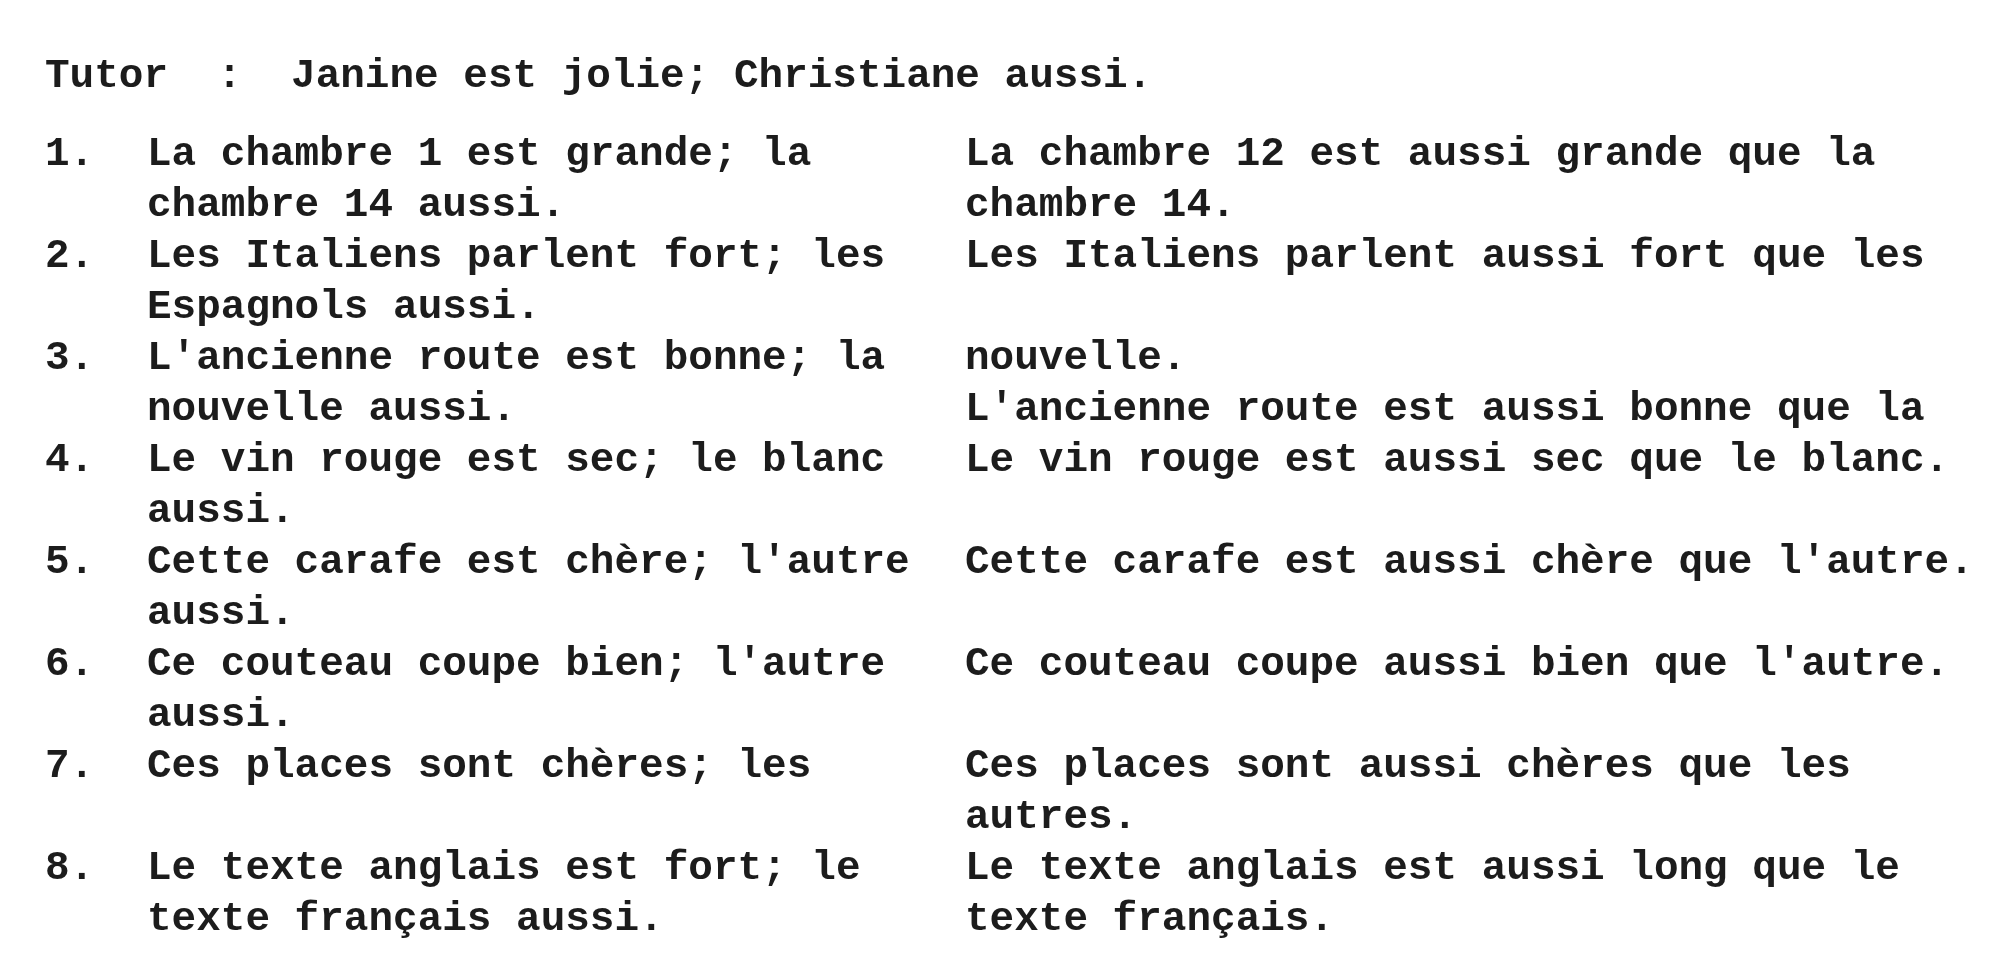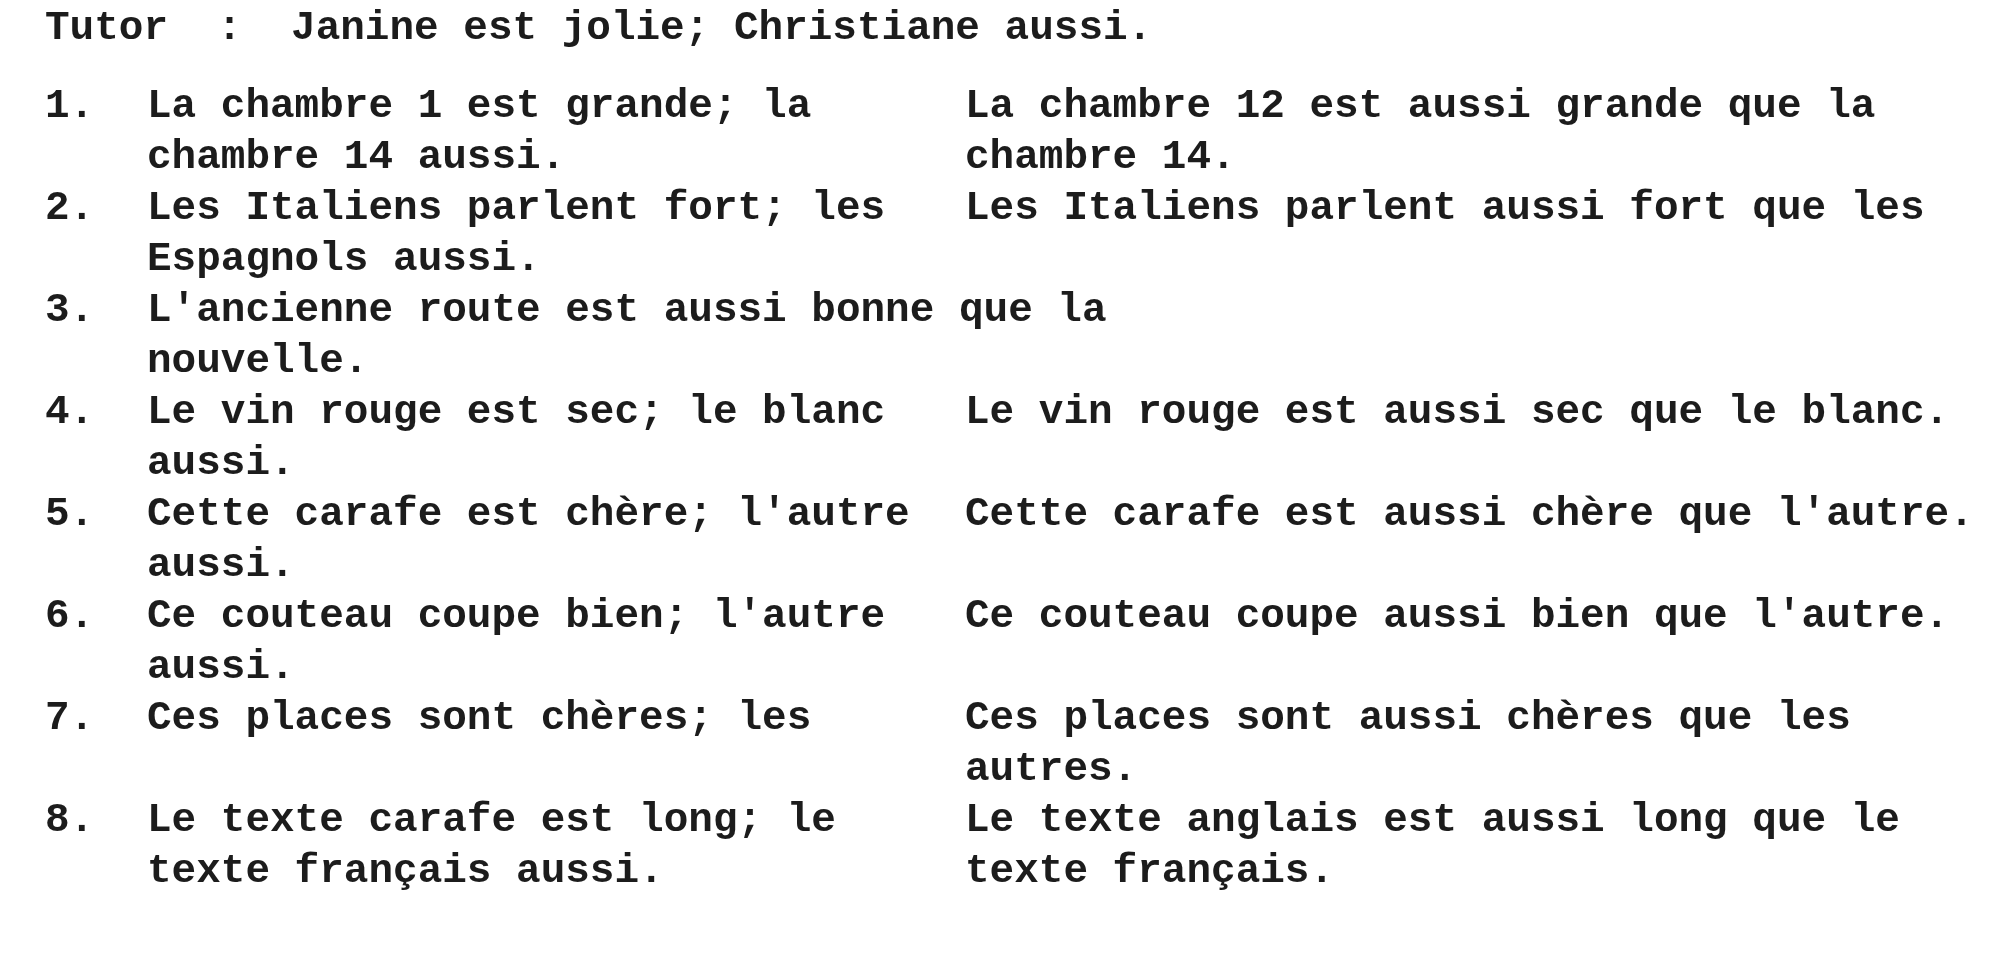--- a/index.html
+++ b/index.html
@@ -16,20 +16,21 @@
   .page {
     width: 2005px;
     height: 831px;
     background: var(--paper);
     color: var(--ink);
     font-family: "Liberation Mono", "DejaVu Sans Mono", monospace;
     font-weight: bold;
     font-size: 41px;
     line-height: 51px;
     padding: 3px 10px 0 45px;
+    margin-top: 48px;
   }
   .dialogue { margin-bottom: 27px; }
   .dialogue-line { display: flex; }
   .speaker { white-space: pre; }
   .sentence { white-space: pre; padding-left: 2ch; }
   .exercise-list { }
   .item {
     display: grid;
     grid-template-columns: 102px 818px 1fr;
     align-items: start;
@@ -71,23 +72,27 @@
         <div class="txt-line">Les Italiens parlent fort; les</div>
         <div class="txt-line">Espagnols aussi.</div>
       </div>
       <div class="item-right">
         <div class="txt-line">Les Italiens parlent aussi fort que les</div>
       </div>
     </div>
 
     <div class="item">
       <div class="item-num">3.</div>
+      <div class="item-left">
+        <div class="txt-line">L'ancienne route est bonne; la</div>
+        <div class="txt-line">nouvelle aussi.</div>
+      </div>
       <div class="item-right">
+        <div class="txt-line">nouvelle.</div>
         <div class="txt-line">L'ancienne route est aussi bonne que la</div>
-        <div class="txt-line">nouvelle.</div>
       </div>
     </div>
 
     <div class="item">
       <div class="item-num">4.</div>
       <div class="item-left">
         <div class="txt-line">Le vin rouge est sec; le blanc</div>
         <div class="txt-line">aussi.</div>
       </div>
       <div class="item-right">
@@ -124,21 +129,21 @@
       </div>
       <div class="item-right">
         <div class="txt-line">Ces places sont aussi chères que les</div>
         <div class="txt-line">autres.</div>
       </div>
     </div>
 
     <div class="item">
       <div class="item-num">8.</div>
       <div class="item-left">
-        <div class="txt-line">Le texte carafe est long; le</div>
+        <div class="txt-line">Le texte anglais est fort; le</div>
         <div class="txt-line">texte français aussi.</div>
       </div>
       <div class="item-right">
         <div class="txt-line">Le texte anglais est aussi long que le</div>
         <div class="txt-line">texte français.</div>
       </div>
     </div>
 
   </div>
 </div>

